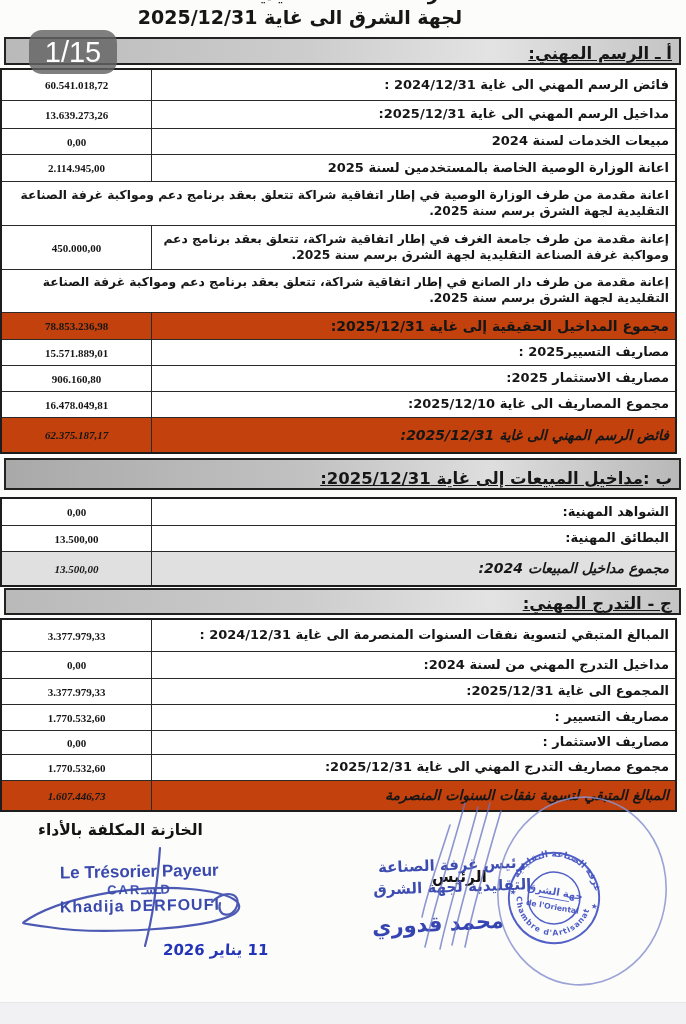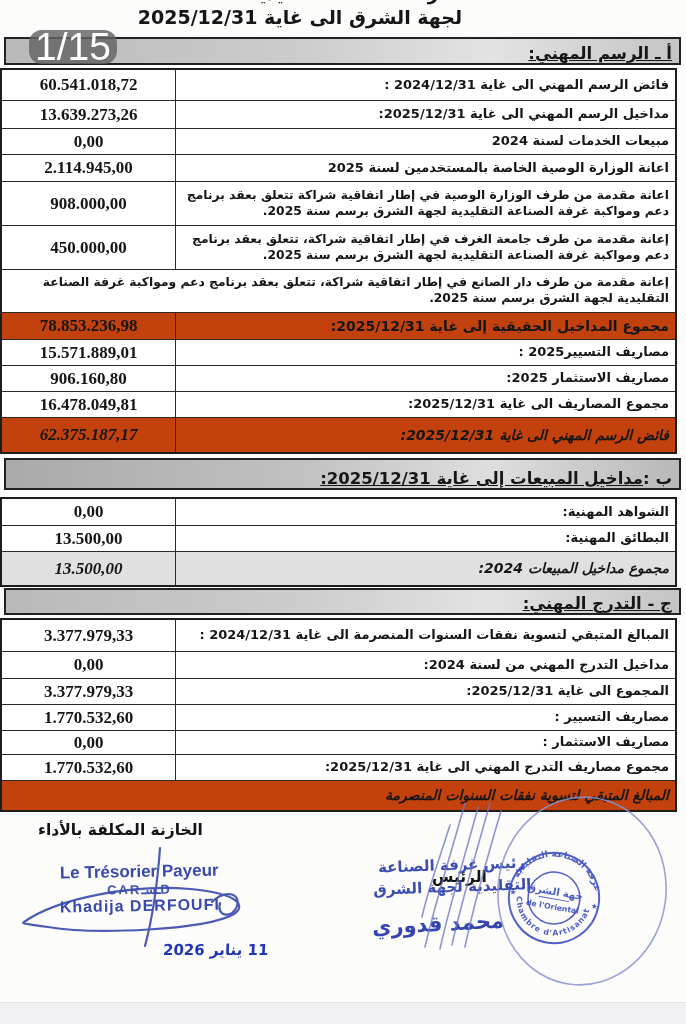--- a/index.html
+++ b/index.html
@@ -6,35 +6,35 @@
   body{width:686px;height:1024px;background:#ffffff;font-family:"DejaVu Sans",sans-serif;}
   #page{position:relative;width:686px;height:1024px;background:#fcfcfb;overflow:hidden;color:#161616;}
 
   
   .top-clip{position:absolute;top:0;left:195px;width:310px;height:7px;overflow:hidden;}
   .top-clip span{display:block;position:relative;top:-17px;font-weight:bold;font-size:18px;text-align:center;direction:rtl;}
 
   .doc-title{position:absolute;top:6px;left:130px;width:340px;text-align:center;direction:rtl;
              font-weight:bold;font-size:19px;font-family:"DejaVu Sans",sans-serif;}
 
-  .page-badge{position:absolute;left:29px;top:30px;width:88px;height:34px;border-radius:13px;
+  .page-badge{position:absolute;left:29px;top:30px;width:88px;height:44px;border-radius:13px;
               background:rgba(99,99,99,0.82);color:#fff;display:flex;align-items:center;justify-content:center;
-              font-family:"Liberation Sans",sans-serif;font-size:39px;z-index:30;}
+              font-family:"Liberation Sans",sans-serif;font-size:29px;z-index:30;}
 
   .band{position:absolute;left:4px;width:677px;border:2px solid #222;
         background:linear-gradient(90deg,#b9b9b9,#cdcdcd 45%,#e3e3e3 72%,#c4c4c4);
         display:flex;align-items:flex-end;box-sizing:border-box;}
   .band-text{width:100%;direction:rtl;text-align:right;padding:0 7px;font-weight:bold;font-size:16.5px;white-space:nowrap;}
   .band-text .u{text-decoration:underline;}
 
   .tbl{position:absolute;left:0;width:677px;border:2px solid #1d1d1d;background:#fff;box-sizing:border-box;}
   .row{display:flex;direction:ltr;border-top:1.6px solid #2a2a2a;box-sizing:border-box;}
   .row:first-child{border-top:none;}
-  .amount{flex:none;width:174px;border-right:1.6px solid #2a2a2a;display:flex;align-items:center;justify-content:center;
-          font-family:"Liberation Serif",serif;font-weight:bold;font-size:17px;box-sizing:border-box;}
+  .amount{flex:none;width:150px;border-right:1.6px solid #2a2a2a;display:flex;align-items:center;justify-content:center;
+          font-family:"Liberation Serif",serif;font-weight:bold;font-size:11px;box-sizing:border-box;}
   .label{flex:1;direction:rtl;display:flex;align-items:center;text-align:right;
          padding:2px 6px 2px 4px;font-weight:bold;font-size:13px;line-height:1.3;box-sizing:border-box;}
   .row.shaded{background:#c2410c;justify-content:space-between;}
   .row.lightshade{background:#e0e0e0;}
   .row.italic .label,.row.italic .amount{font-style:italic;}
   .row.big .label{font-size:14px;}
   .row.small .label{font-size:12.3px;}
 
   .sig-title{position:absolute;font-weight:bold;font-size:15.5px;direction:rtl;color:#141414;}
   .tres-stamp{position:absolute;left:22px;top:862px;width:235px;text-align:center;transform:rotate(-1deg);}
@@ -80,21 +80,20 @@
       </div>
     <div class="row" style="height:26px">
         <div class="amount">0,00</div>
         <div class="label">مبيعات الخدمات لسنة 2024</div>
       </div>
     <div class="row" style="height:27px">
         <div class="amount">2.114.945,00</div>
         <div class="label">اعانة الوزارة الوصية الخاصة بالمستخدمين  لسنة 2025</div>
       </div>
     <div class="row small" style="height:44px">
-        <div class="amount">908.000,00</div>
         <div class="label">اعانة مقدمة من طرف الوزارة الوصية في إطار اتفاقية شراكة تتعلق بعقد برنامج دعم ومواكبة غرفة الصناعة التقليدية لجهة الشرق برسم سنة 2025.</div>
       </div>
     <div class="row small" style="height:44px">
         <div class="amount">450.000,00</div>
         <div class="label">إعانة مقدمة من طرف جامعة الغرف في إطار اتفاقية شراكة، تتعلق بعقد برنامج دعم ومواكبة غرفة الصناعة التقليدية لجهة الشرق برسم سنة 2025.</div>
       </div>
     <div class="row small" style="height:43px">
         <div class="label">إعانة مقدمة من طرف دار الصانع في إطار اتفاقية شراكة، تتعلق بعقد برنامج دعم ومواكبة غرفة الصناعة التقليدية لجهة الشرق برسم سنة 2025.</div>
       </div>
     <div class="row shaded big" style="height:27px">
@@ -104,21 +103,21 @@
     <div class="row" style="height:26px">
         <div class="amount">15.571.889,01</div>
         <div class="label">مصاريف التسيير2025 :</div>
       </div>
     <div class="row" style="height:26px">
         <div class="amount">906.160,80</div>
         <div class="label">مصاريف الاستثمار 2025:</div>
       </div>
     <div class="row" style="height:26px">
         <div class="amount">16.478.049,81</div>
-        <div class="label">مجموع المصاريف الى غاية 2025/12/31:</div>
+        <div class="label">مجموع المصاريف الى غاية 2025/12/10:</div>
       </div>
     <div class="row shaded italic big" style="height:35px">
         <div class="amount">62.375.187,17</div>
         <div class="label">فائض الرسم المهني الى غاية 2025/12/31:</div>
       </div>
   </div>
 
   <div class="band" style="top:458px;height:32px;background:linear-gradient(90deg,#a9a9a9,#c2c2c2 45%,#dedede 72%,#b8b8b8);">
     <div class="band-text"><span>ب :</span><span class="u">مداخيل المبيعات إلى غاية 2025/12/31:</span></div>
   </div>
@@ -161,20 +160,21 @@
       </div>
     <div class="row" style="height:24px">
         <div class="amount">0,00</div>
         <div class="label">مصاريف الاستثمار :</div>
       </div>
     <div class="row" style="height:26px">
         <div class="amount">1.770.532,60</div>
         <div class="label">مجموع مصاريف التدرج المهني الى غاية 2025/12/31:</div>
       </div>
     <div class="row shaded italic big" style="height:30px">
+        <div class="amount">1.607.446,73</div>
         <div class="label">المبالغ المتبقي لتسوية نفقات السنوات المنصرمة</div>
       </div>
   </div>
 
   <div class="sig-title" style="left:38px;top:821px;">الخازنة المكلفة بالأداء</div>
 
   <div class="tres-stamp">
     <div class="tres-l1">Le Trésorier Payeur</div>
     <div class="tres-l2">CARـسـD</div>
     <div class="tres-l3">Khadija DERFOUFI</div>

